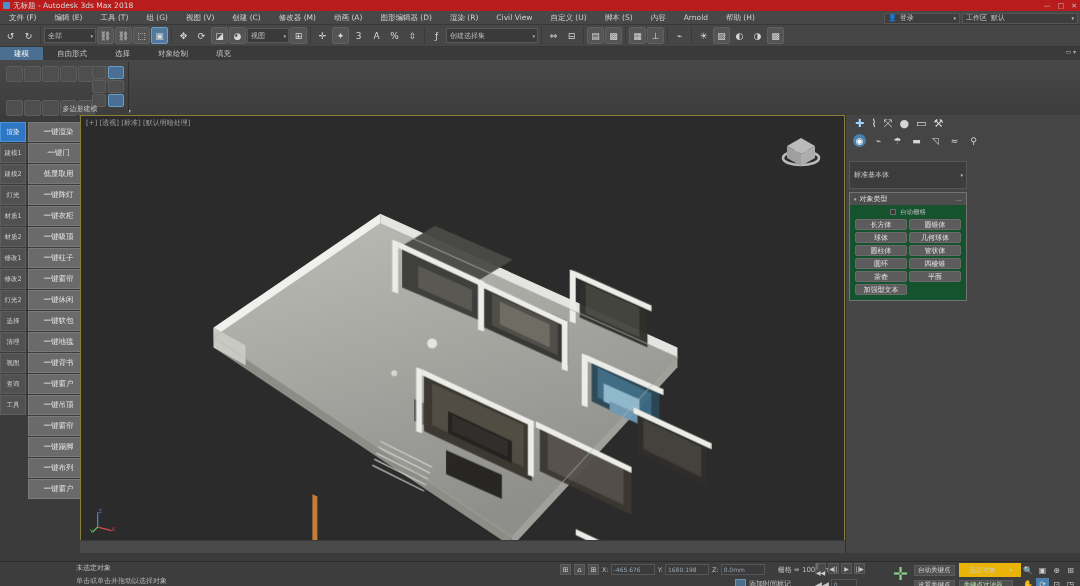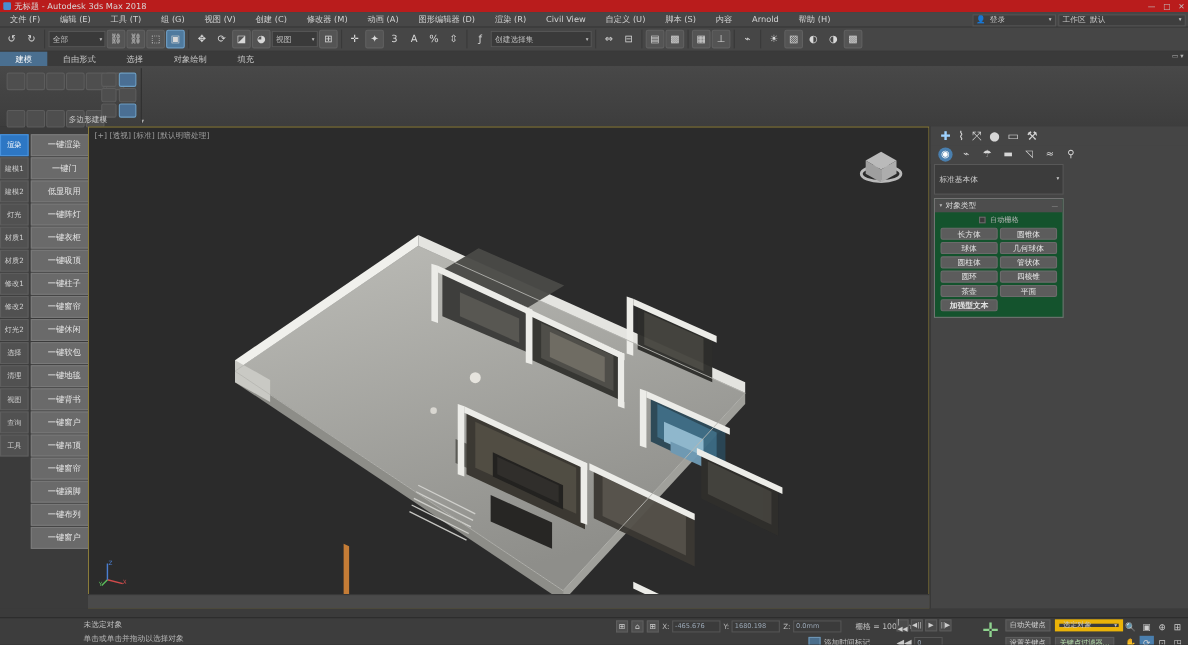--- a/index.html
+++ b/index.html
@@ -165,21 +165,21 @@
   .cp-sub .ci {
     width: 13px; height: 13px; display: flex; align-items: center;
     justify-content: center; font-size: 9px; color: #d6d6d6;
     border-radius: 7px;
   }
   .cp-sub .ci.sel { background: #4a7fae; color: #fff; }
   .cp-inner { width: 118px; margin-left: 3px; }
   .cp-dd {
     height: 28px; background: #3c3c3c; border: 1px solid #585858;
     font-size: 7px; color: #cacaca; display: flex; align-items: center;
-    padding: 0 4px; position: relative; margin-bottom: 3px;
+    padding: 0 4px; position: relative; margin-bottom: 3px; margin-top: 12px;
   }
   .cp-dd .caret { position: absolute; right: 3px; font-size: 5px; }
   .rollout { background: #14532d; border: 1px solid #737373; margin-bottom: 4px; }
   .ro-head {
     height: 12px; display: flex; align-items: center; gap: 3px;
     padding: 0 4px; font-size: 7px; color: #dcdcdc; background: #4d4d4d;
     position: relative;
   }
   .ro-head .tri { font-size: 5px; color: #bbb; }
   .ro-head .minus { position: absolute; right: 4px; font-size: 6px; color: #999; }
@@ -190,21 +190,21 @@
     display: inline-block; width: 6px; height: 6px; border: 1px solid #6a6a6a;
     background: #3a3a3a; vertical-align: -1px; margin-right: 2px;
   }
   .objgrid { display: grid; grid-template-columns: 1fr 1fr; gap: 2px; }
   .objbtn {
     height: 11px; background: #5c5c5c; border: 1px solid #6b6b6b;
     border-radius: 2px; font-size: 7px; color: #e4e4e4;
     display: flex; align-items: center; justify-content: center;
     white-space: nowrap;
   }
-  .objbtn.wide { grid-column: 1 / 2; font-weight: bold; }
+  .objbtn.wide { grid-column: 1 / 2; }
   .namerow { display: flex; gap: 3px; margin-top: 2px; }
   .namefield {
     flex: 1; height: 12px; background: #535353; border: 1px solid #636363;
   }
   .colorchip { width: 14px; height: 12px; background: #e8318c;
                border: 1px solid #7a7a7a; }
 
   
   .bottombar {
     position: absolute; left: 0; right: 0; bottom: 0; height: 25px;
@@ -248,21 +248,21 @@
                 display: flex; align-items: center; padding-left: 2px; }
   .keyblock { position: absolute; left: 888px; top: 1px; }
   .keybtn {
     height: 11px; background: #4e4e4e; border: 1px solid #5c5c5c;
     font-size: 6.5px; color: #d5d5d5; display: inline-flex;
     align-items: center; justify-content: center; padding: 0 3px;
     margin-right: 2px; white-space: nowrap;
   }
   .keybtn.green { color: #b9e3b0; }
   .selobj-dd {
-    width: 62px; height: 11px; background: #3c3c3c; border: 4px solid #eab308;
+    width: 62px; height: 11px; background: #3c3c3c; border: 7px solid #eab308;
     font-size: 6.5px; color: #cacaca; display: inline-flex; align-items: center;
     padding: 0 3px; position: relative;
   }
   .selobj-dd .caret { position: absolute; right: 2px; font-size: 5px; }
   .bigplus {
     position: absolute; left: 893px; top: 3px; font-size: 18px;
     color: #8fd48f; line-height: 1;
   }
   .navicons {
     position: absolute; right: 3px; top: 2px;

